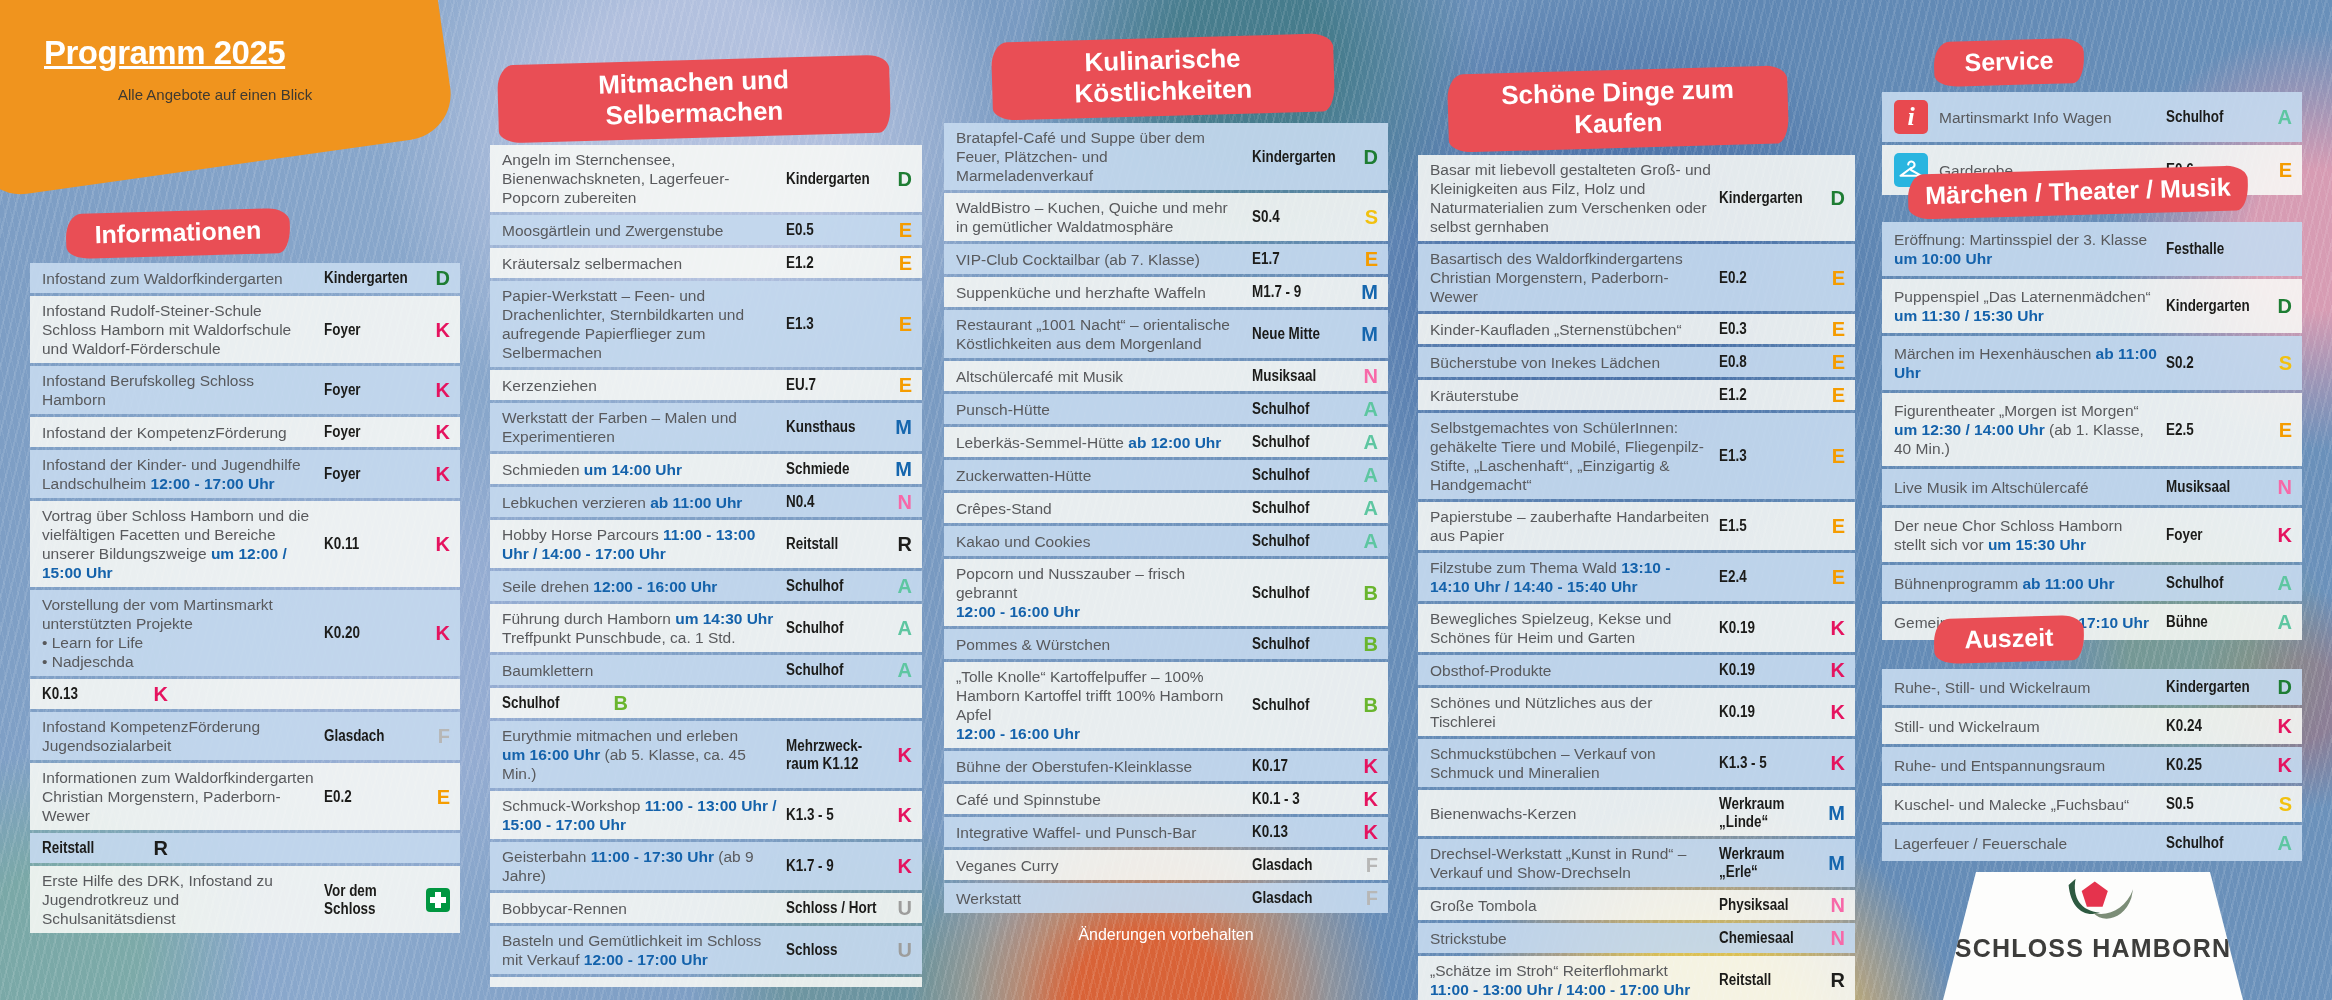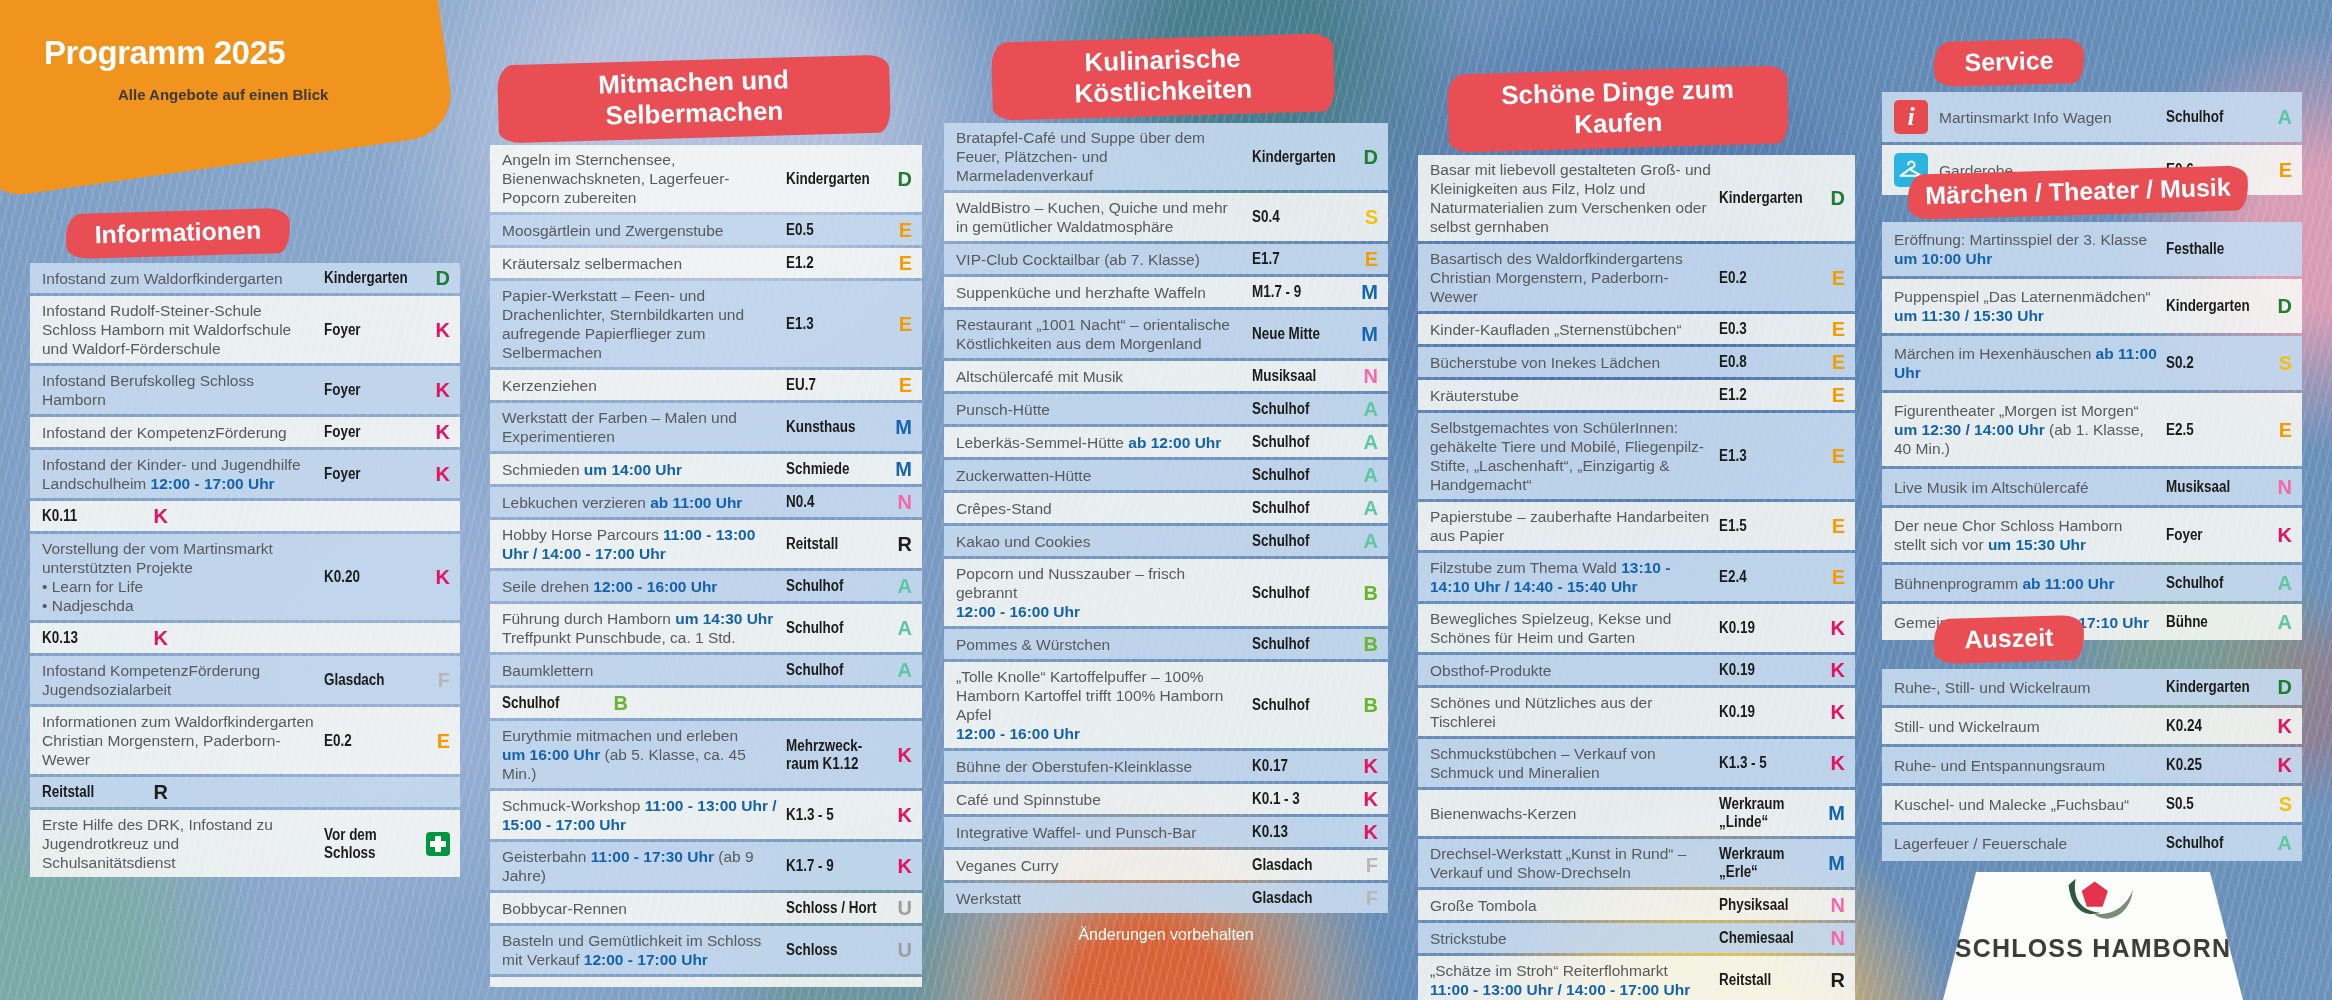--- a/index.html
+++ b/index.html
@@ -18,23 +18,23 @@
       radial-gradient(circle at 700px 140px, rgba(190,200,228,0.8) 0 140px, rgba(0,0,0,0) 320px),
       radial-gradient(circle at 400px 660px, rgba(160,178,216,0.55) 0 120px, rgba(0,0,0,0) 260px),
       radial-gradient(circle at 1250px 60px, rgba(56,116,124,0.75) 0 80px, rgba(0,0,0,0) 230px),
       radial-gradient(circle at 1600px 290px, rgba(58,96,158,0.55) 0 120px, rgba(0,0,0,0) 300px),
       radial-gradient(circle at 60px 950px, rgba(116,176,136,0.5) 0 80px, rgba(0,0,0,0) 200px),
       radial-gradient(circle at 860px 980px, rgba(90,140,110,0.4) 0 70px, rgba(0,0,0,0) 170px),
       linear-gradient(100deg,#7b9cc3 0%,#8aa8cc 20%,#7597bf 45%,#5f87b3 70%,#6c92bb 100%);}
   .title-blob{position:absolute;left:-40px;top:-104px;width:480px;height:272px;
     background:#f0941e;border-radius:46px;transform:rotate(-8deg);z-index:1;}
   .title-text{position:absolute;left:44px;top:34px;z-index:2;color:#fff;
-    font-size:33px;font-weight:bold;letter-spacing:-0.5px;}
+    font-size:33px;font-weight:bold;letter-spacing:-0.5px;text-decoration:underline;}
   .subtitle-text{position:absolute;left:118px;top:86px;z-index:2;color:#3e3931;
-    font-size:15px;font-weight:bold;}
+    font-size:15px;font-weight:normal;}
   .sec{position:absolute;z-index:2;}
   .blob{background:#e94e55;color:#fff;font-weight:bold;text-align:center;
     border-radius:16px 22px 12px 24px / 24px 14px 26px 12px;transform:rotate(-1.6deg);
     padding:7px 10px 9px;margin-bottom:7px;position:relative;z-index:3;}
   .rows{position:relative;}
   .row{display:flex;align-items:center;padding:5px 10px 5px 12px;margin-bottom:3px;}
   .roomy .row{padding-top:8px;padding-bottom:8px;}
   .row.b{background:rgba(196,216,238,0.93);}
   .row.w{background:rgba(248,249,246,0.88);}
   .txt{flex:1;color:#58595c;font-size:15.5px;line-height:19px;padding-right:8px;}
@@ -98,20 +98,21 @@
           <div class="txt"><span>Infostand der KompetenzFörderung</span></div>
           <div class="loc"><span class="loc-inner">Foyer</span></div>
           <div class="badge" style="color: rgb(229, 19, 95);">K</div>
         </div>
         <div class="row b">
           <div class="txt"><span>Infostand der Kinder- und Jugendhilfe Landschulheim </span><span class="time">12:00 - 17:00 Uhr</span></div>
           <div class="loc"><span class="loc-inner">Foyer</span></div>
           <div class="badge" style="color: rgb(229, 19, 95);">K</div>
         </div>
         <div class="row w">
+          <div class="txt"><span>Vortrag über Schloss Hamborn und die vielfältigen Facetten und Bereiche unserer Bildungszweige </span><span class="time">um 12:00 / 15:00 Uhr</span></div>
           <div class="loc"><span class="loc-inner">K0.11</span></div>
           <div class="badge" style="color: rgb(229, 19, 95);">K</div>
         </div>
         <div class="row b">
           <div class="txt"><span>Vorstellung der vom Martinsmarkt unterstützten Projekte</span><br><span>• Learn for Life</span><br><span>• Nadjeschda</span></div>
           <div class="loc"><span class="loc-inner">K0.20</span></div>
           <div class="badge" style="color: rgb(229, 19, 95);">K</div>
         </div>
         <div class="row w">
           <div class="loc"><span class="loc-inner">K0.13</span></div>

